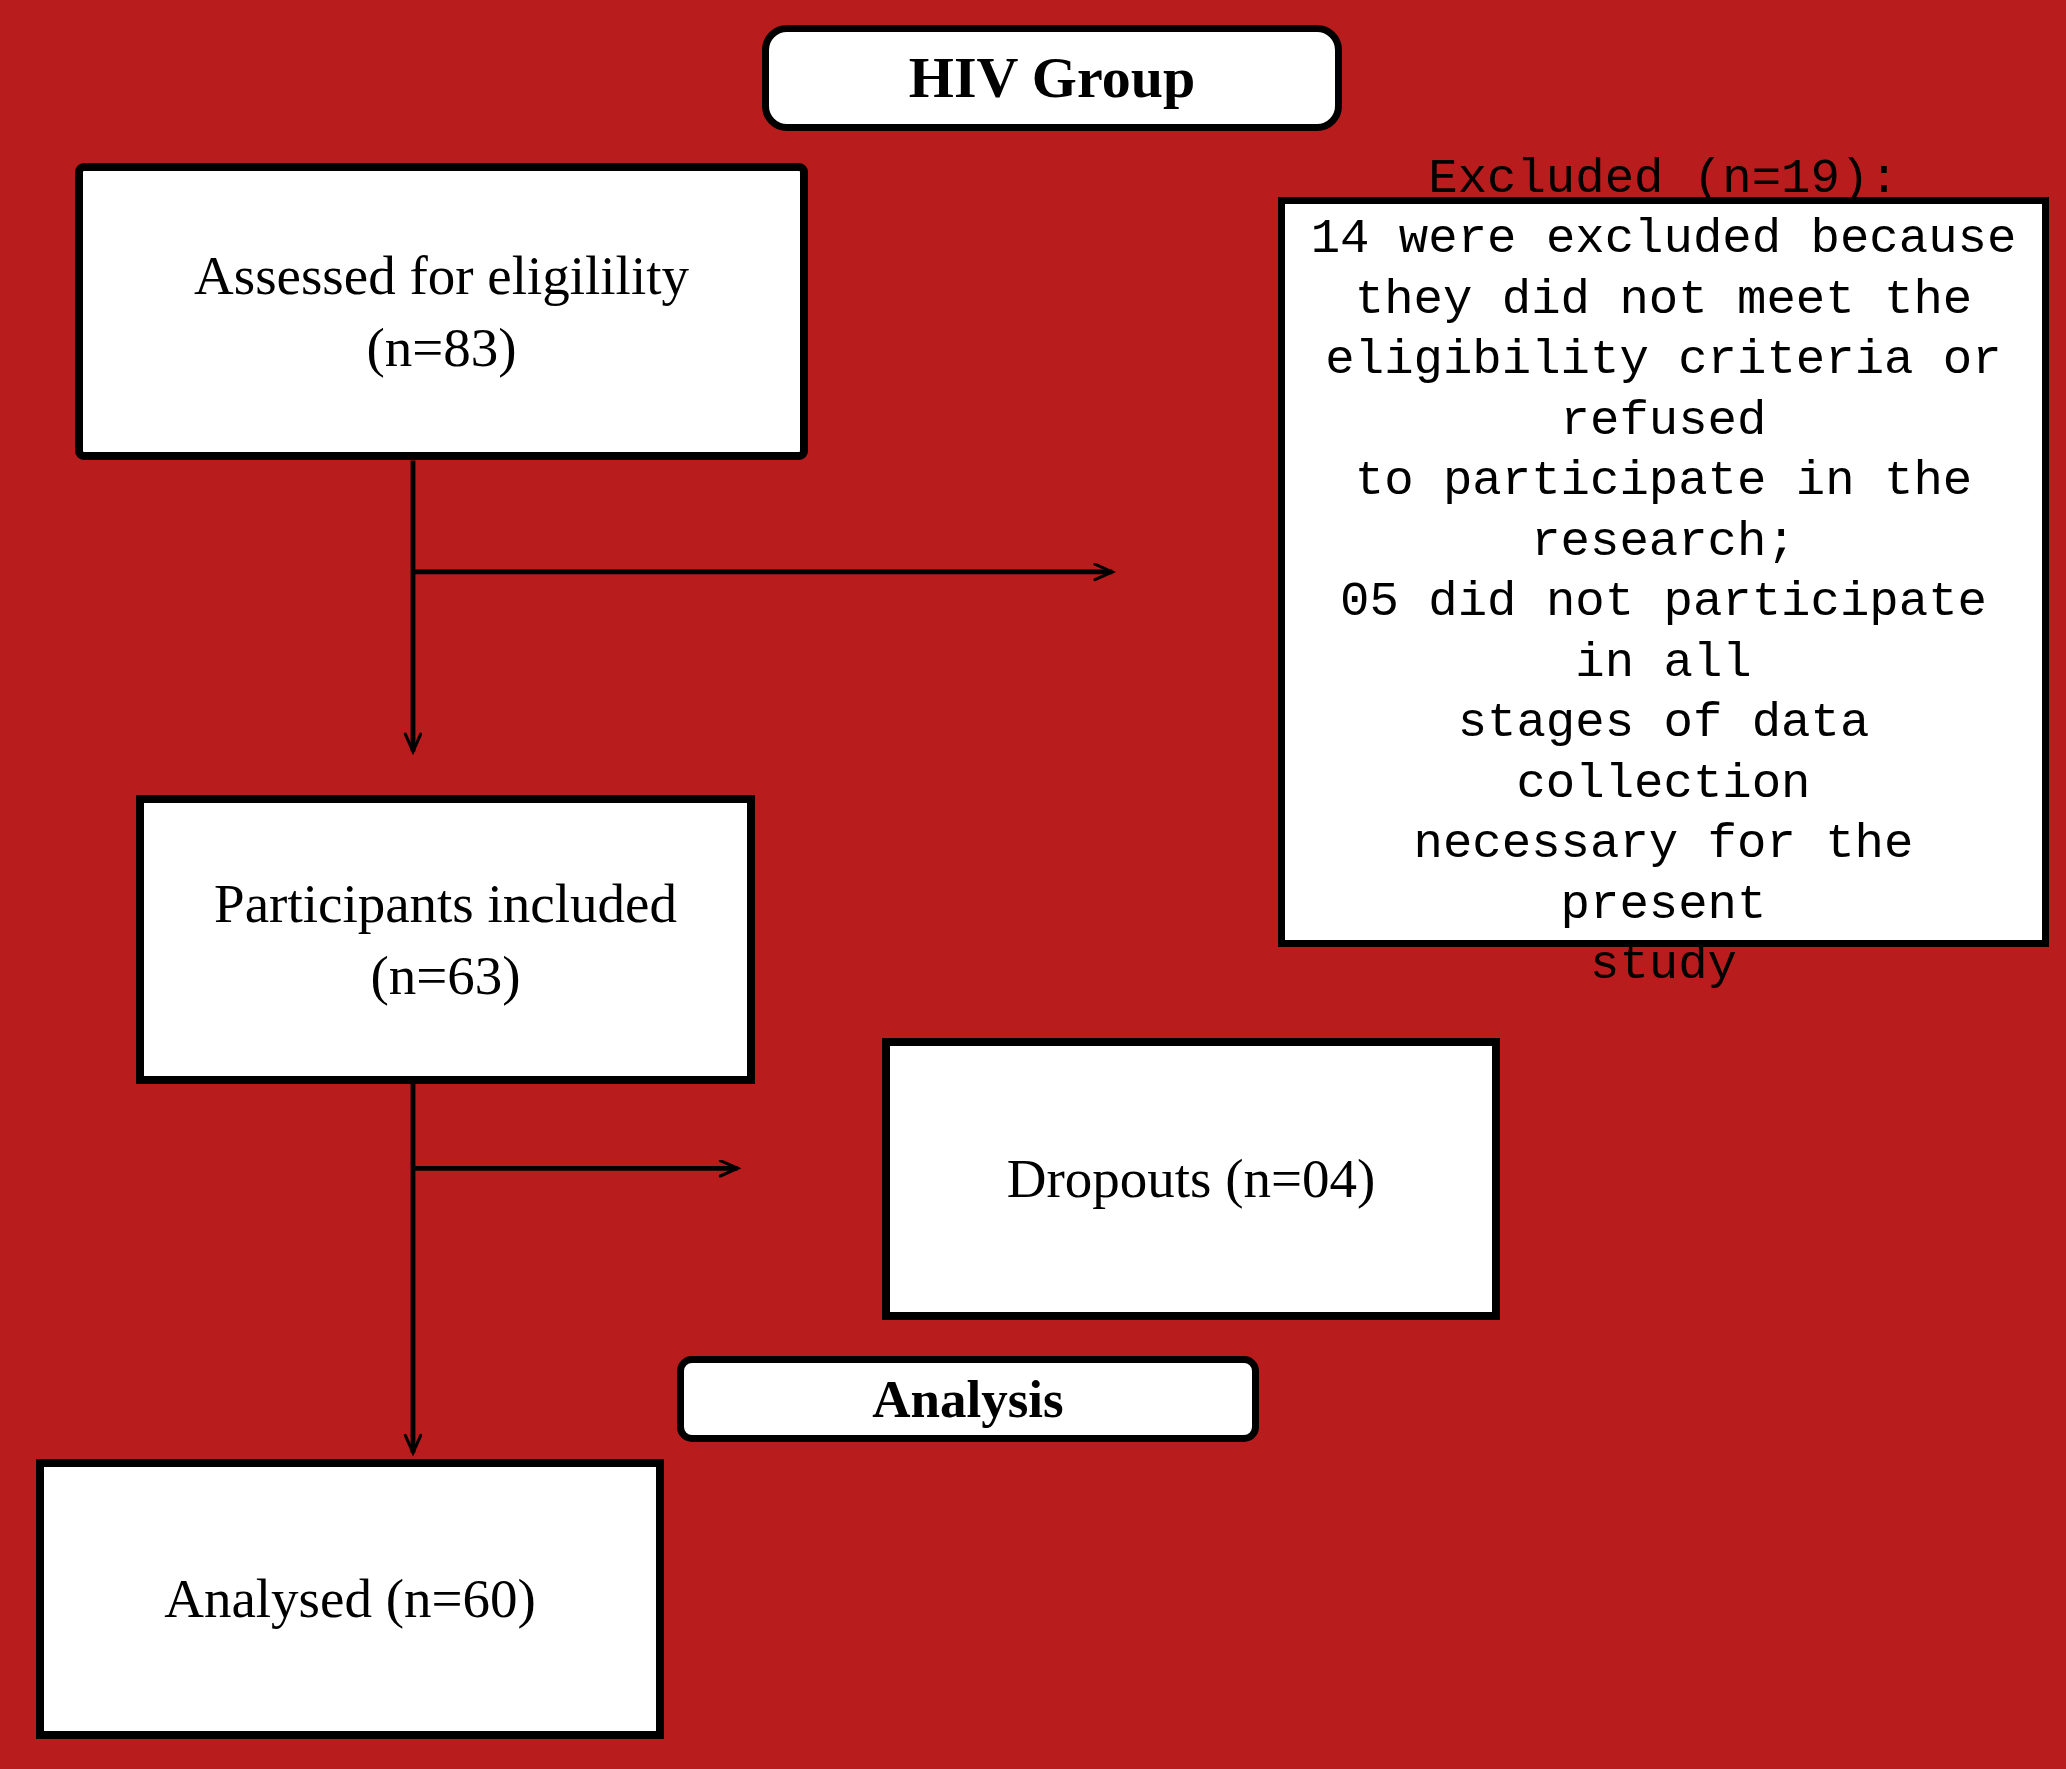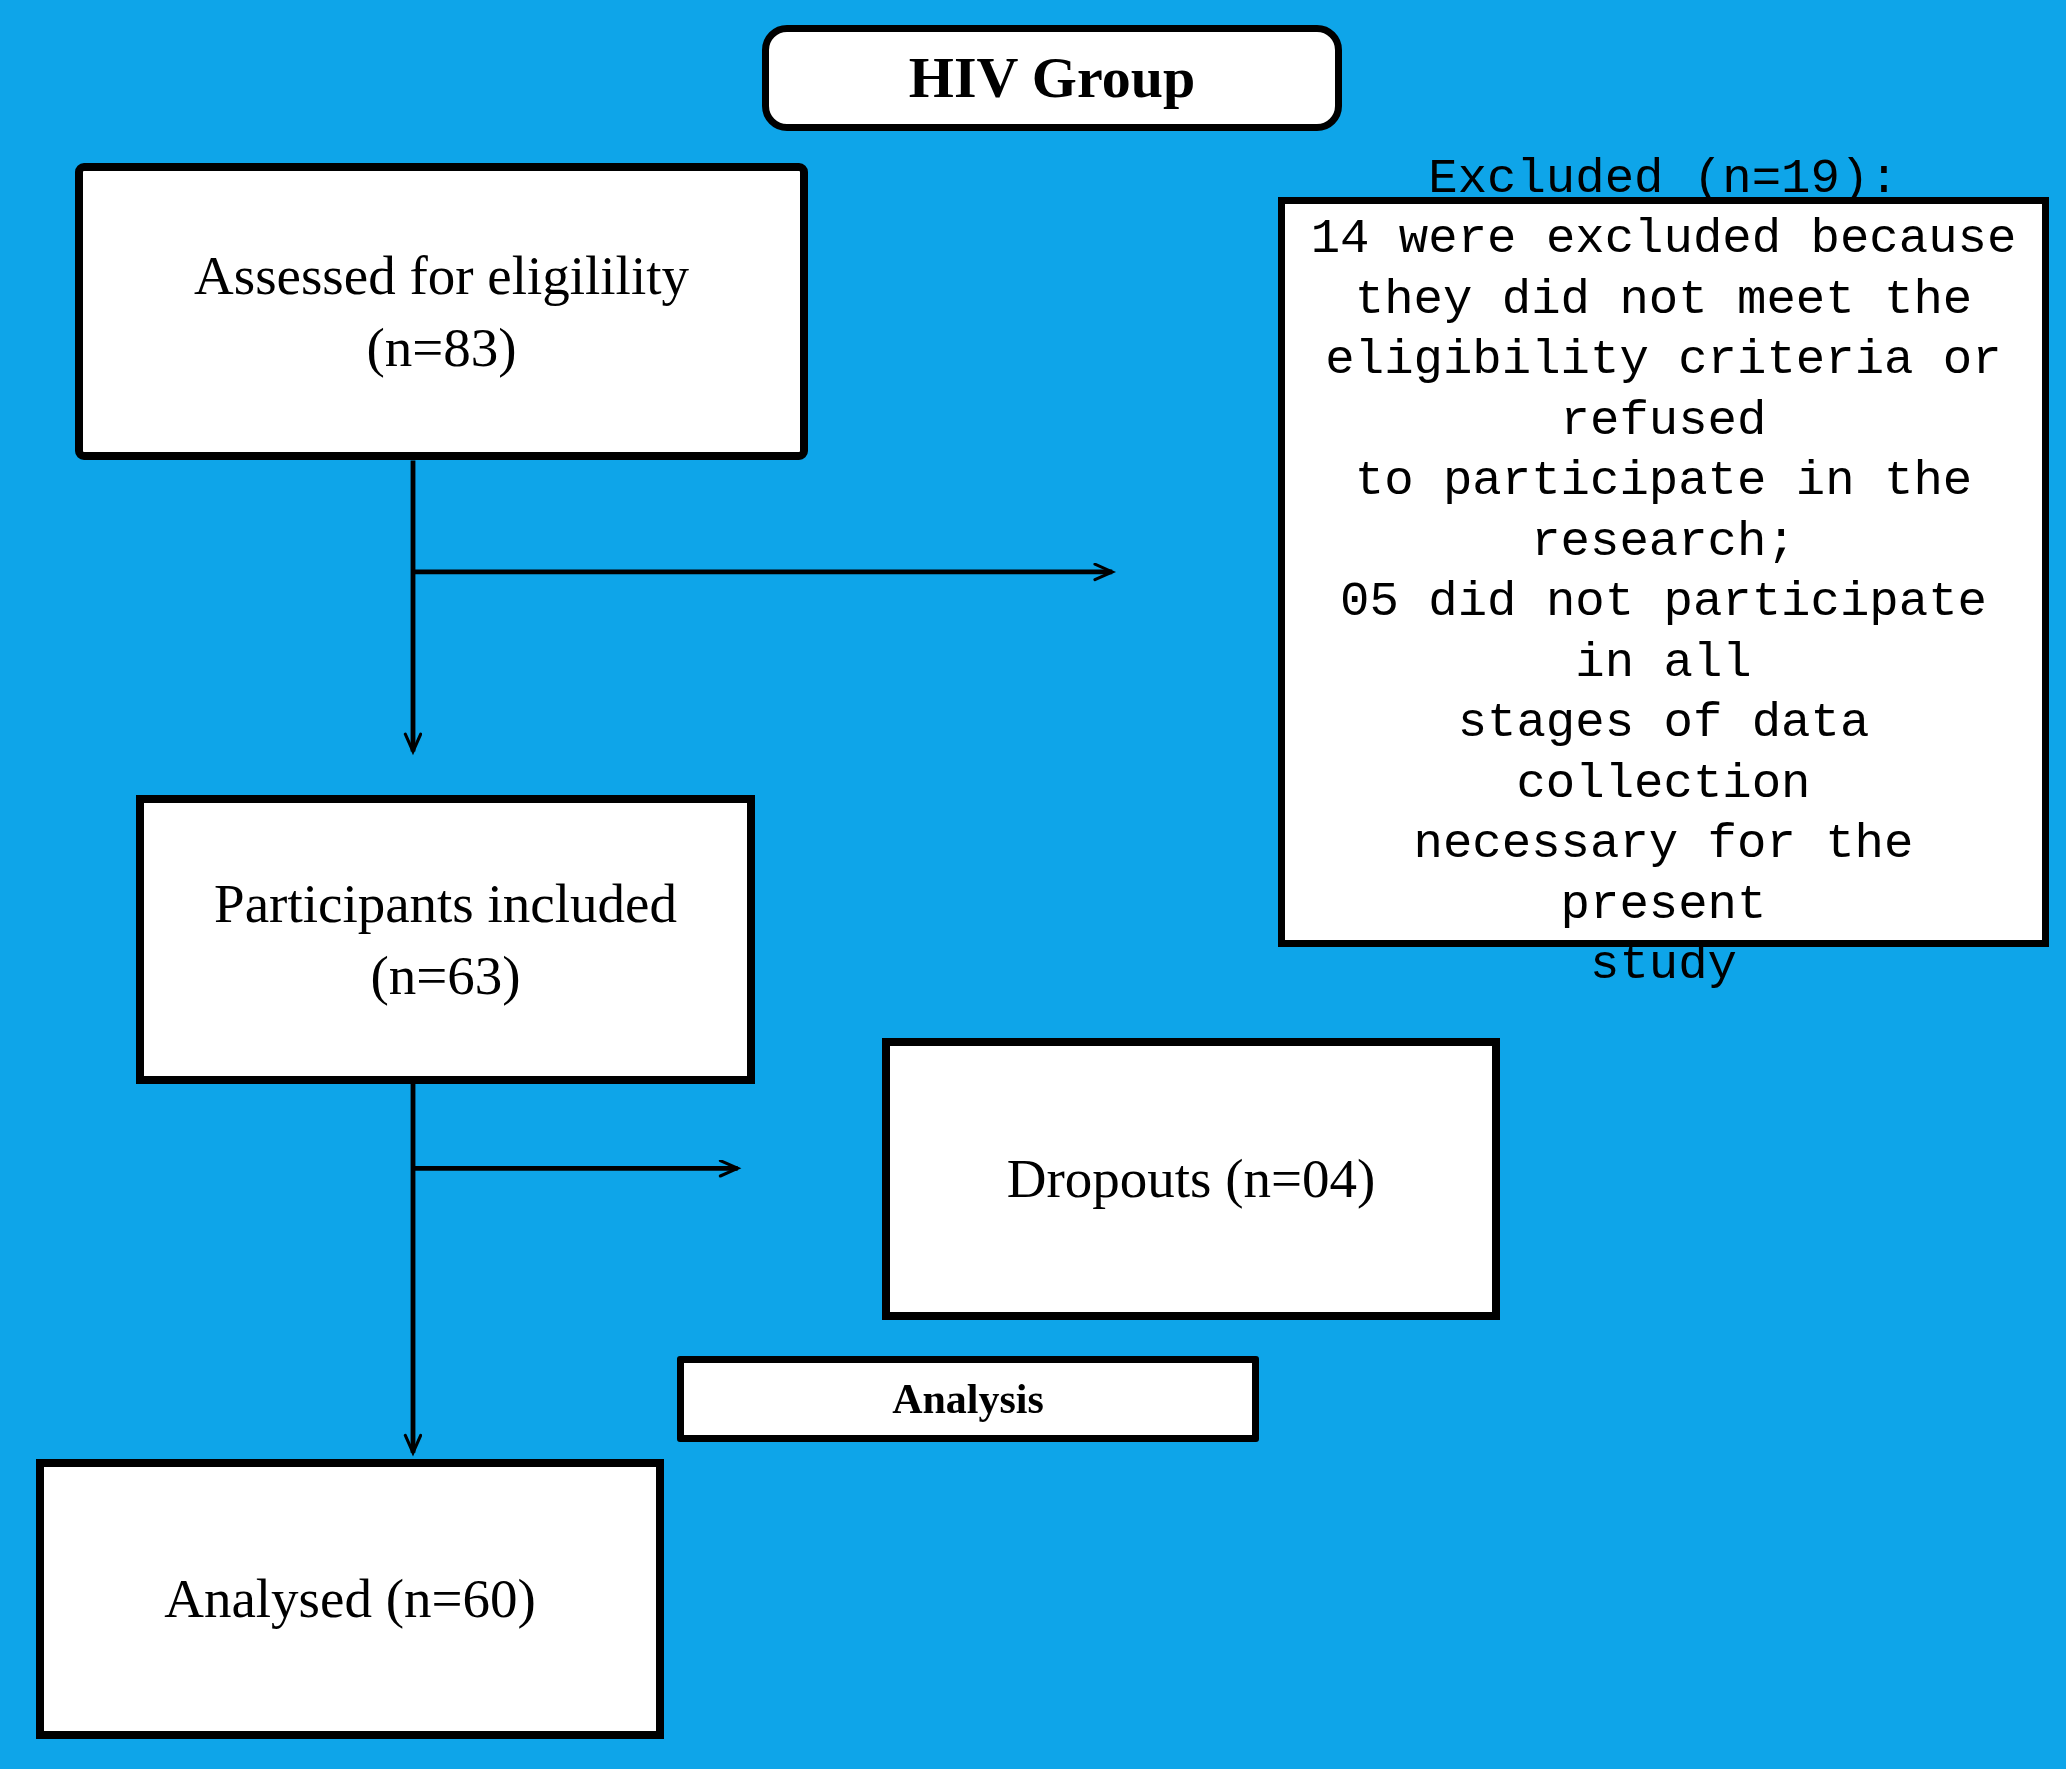--- a/index.html
+++ b/index.html
@@ -5,21 +5,21 @@
 <style>
   html, body {
     margin: 0;
     padding: 0;
     background: #ffffff;
   }
   #canvas {
     position: relative;
     width: 2066px;
     height: 1770px;
-    background: #0ea5e9;
+    background: #b91c1c;
     overflow: hidden;
     font-family: "Liberation Serif", "DejaVu Serif", serif;
     color: #000000;
   }
   .node {
     position: absolute;
     box-sizing: border-box;
     background: #ffffff;
     border: 8.6px solid #000000;
     display: flex;
@@ -81,22 +81,22 @@
     height: 282px;
     font-size: 55px;
   }
   
   #node-analysis {
     left: 677px;
     top: 1356px;
     width: 582px;
     height: 86px;
     border-width: 7.7px;
-    border-radius: 3px;
-    font-size: 42px;
+    border-radius: 15px;
+    font-size: 53px;
     font-weight: bold;
     text-align: center;
   }
   
   #node-analysed {
     left: 36px;
     top: 1459px;
     width: 628px;
     height: 280px;
     font-size: 55px;

